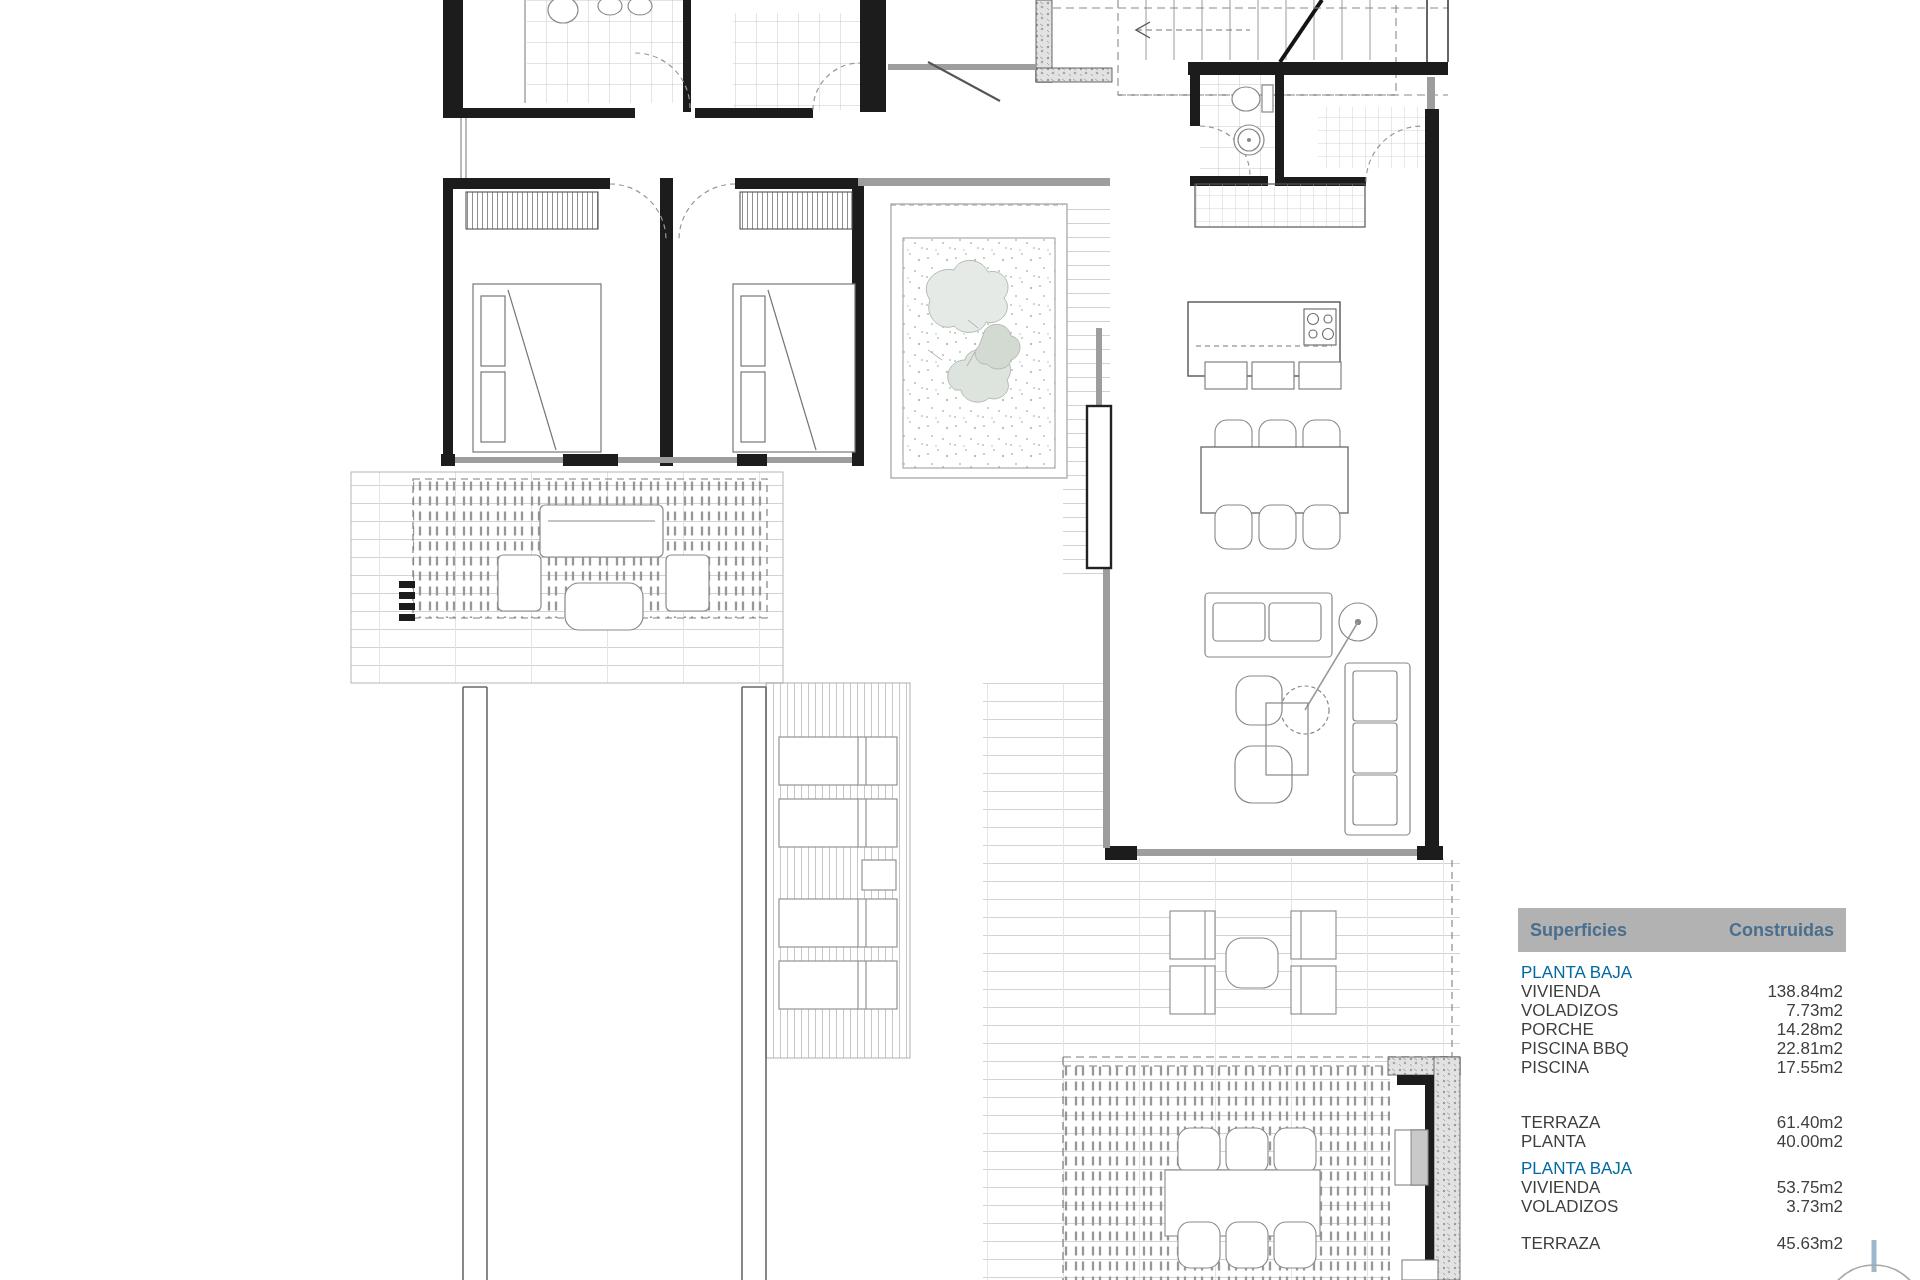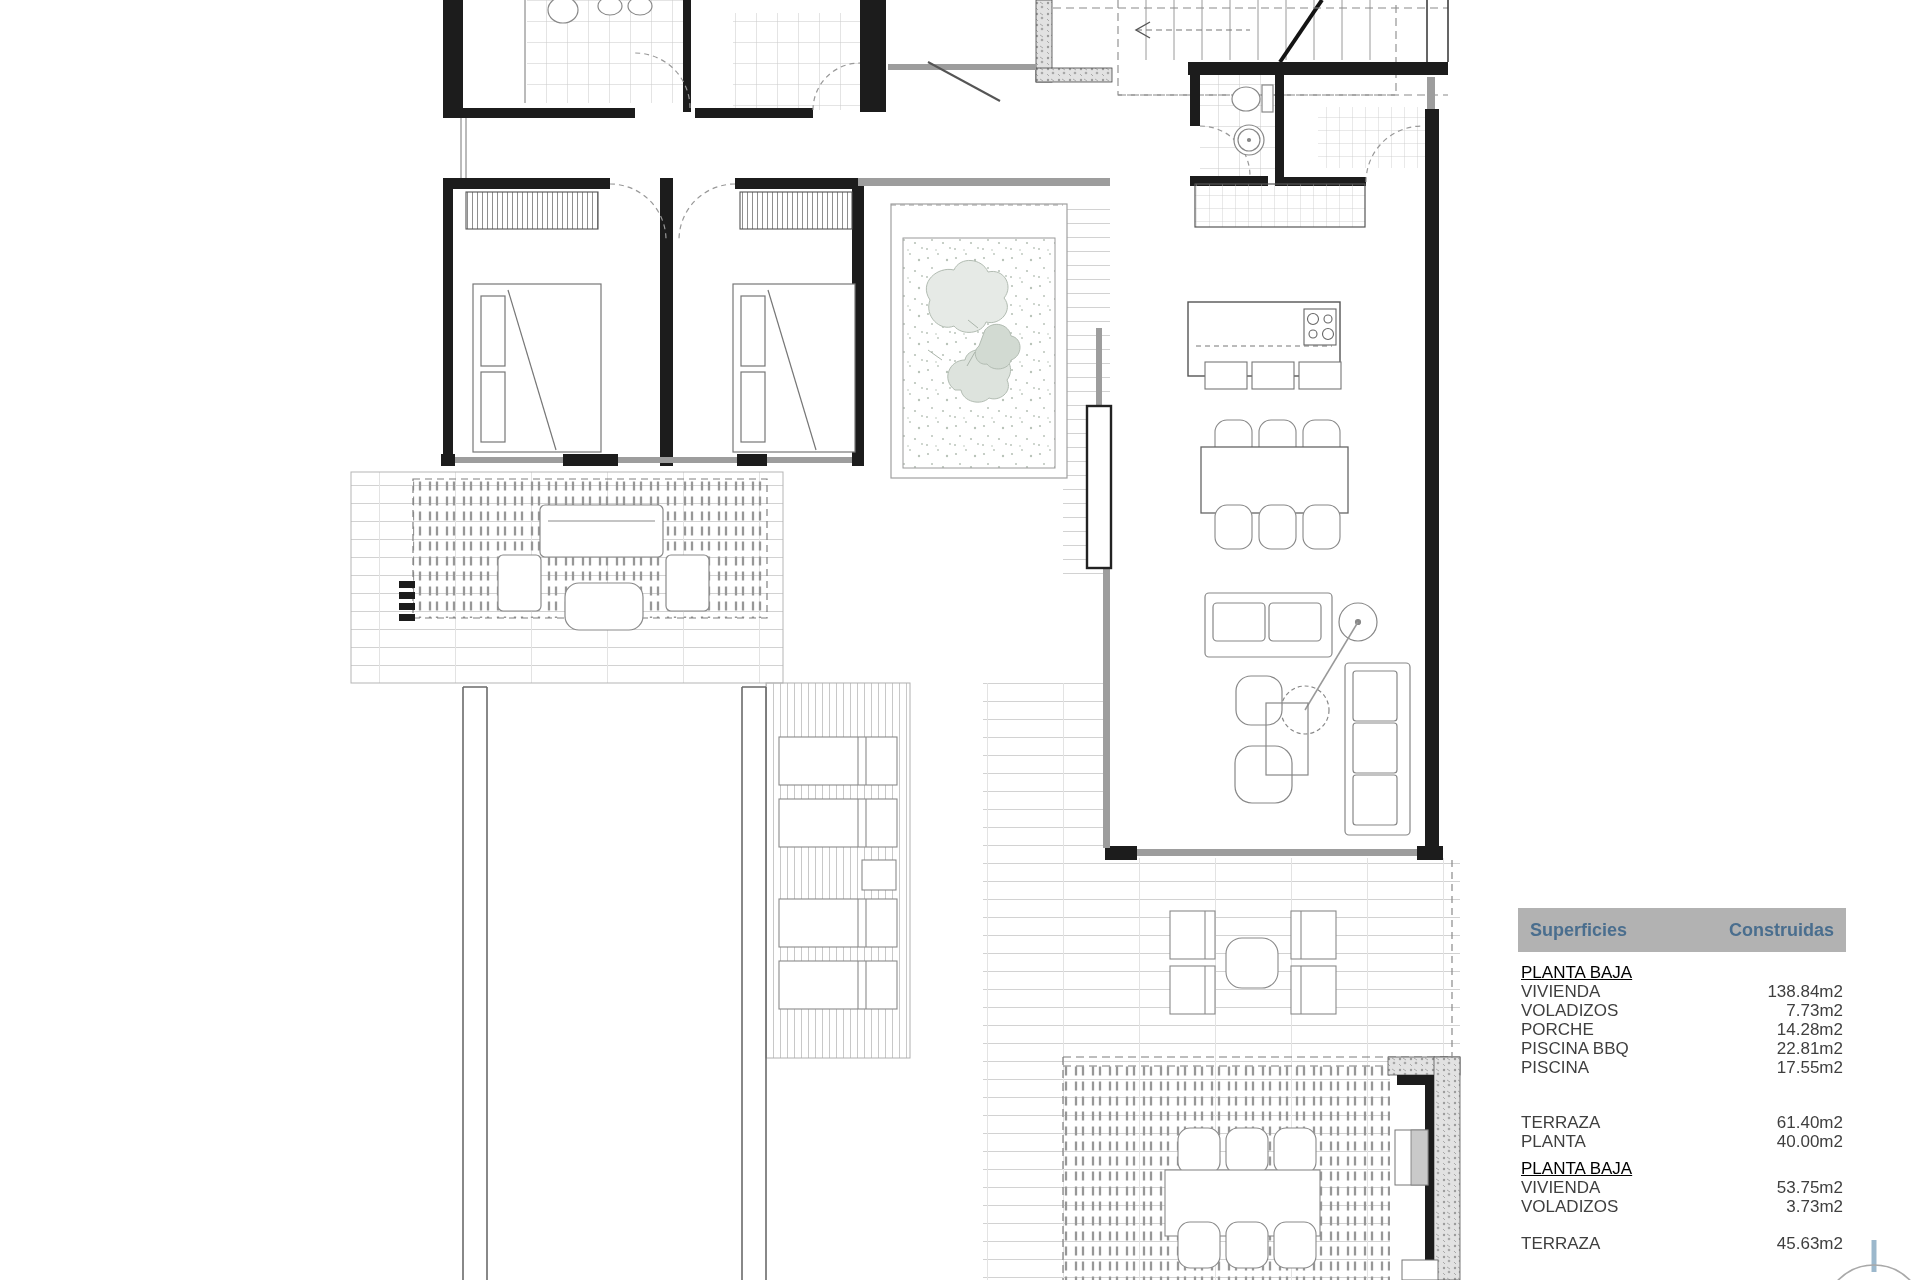--- a/index.html
+++ b/index.html
@@ -5,21 +5,21 @@
   html,body{margin:0;padding:0;background:#ffffff;}
   #stage{position:relative;width:1920px;height:1280px;background:#ffffff;overflow:hidden;
          font-family:"Liberation Sans",sans-serif;}
   #plan-svg{position:absolute;left:0;top:0;}
   .surface-table{position:absolute;left:1518px;top:908px;width:328px;color:#3f3f3f;
                  font-size:17px;line-height:19px;}
   .st-header{background:#b2b2b2;color:#4a6e8e;font-weight:bold;font-size:18px;
              display:flex;justify-content:space-between;align-items:center;
              height:44px;padding:0 12px;box-sizing:border-box;margin-bottom:11px;}
   .st-row{display:flex;justify-content:space-between;padding:0 3px;height:19px;}
-  .st-row.section{color:#000000;text-decoration:underline;}
+  .st-row.section{color:#0369a1;}
   .st-sp1{height:36px;} .st-sp2{height:8px;} .st-sp3{height:18px;}
   .logo{position:absolute;left:1820px;top:1235px;width:100px;height:45px;}
 </style>
 </head>
 <body>
 
 <div id="stage">
 
 <svg id="plan-svg" width="1920" height="1280" viewBox="0 0 1920 1280">
   <defs>

